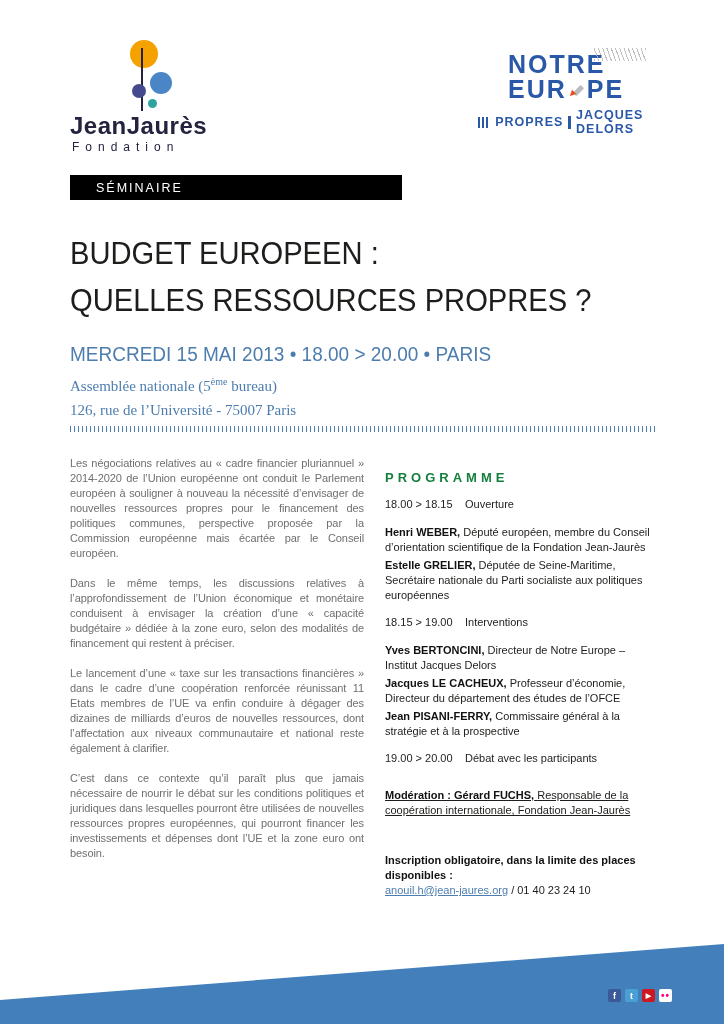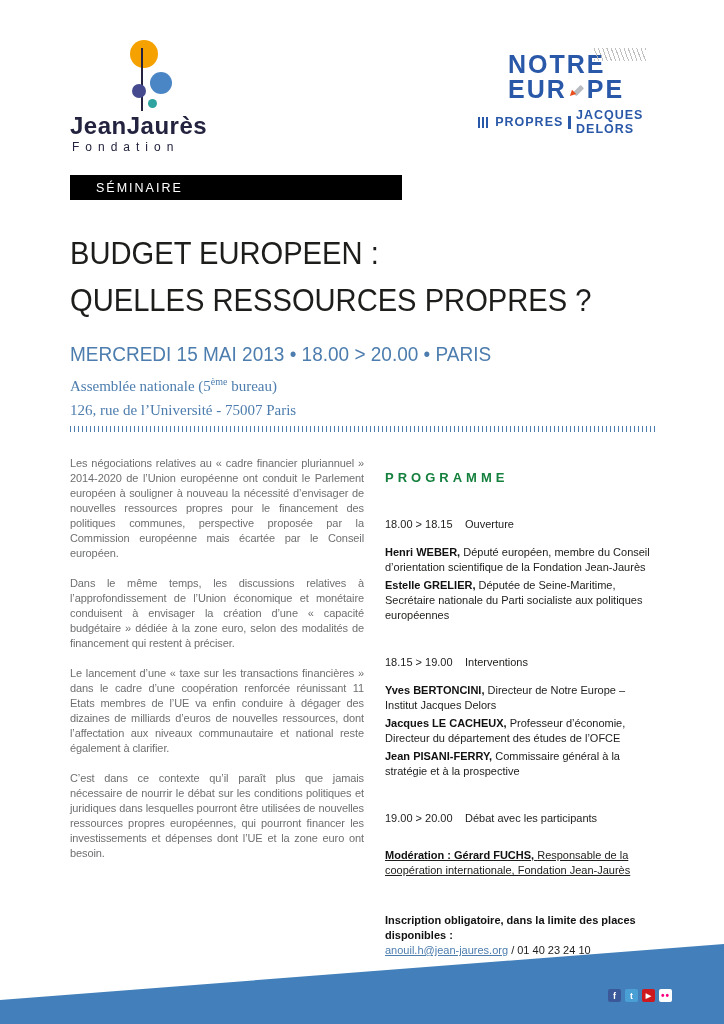--- a/index.html
+++ b/index.html
@@ -55,21 +55,21 @@
     background:repeating-linear-gradient(90deg,#4d7dae 0 1px, transparent 1px 4px); }
 
   
   .intro { position:absolute; left:70px; top:456px; width:294px;
     font-size:11px; line-height:15px; color:#6e6f71; text-align:justify; letter-spacing:-0.1px; }
   .intro p { margin-bottom:15px; }
 
   
   .programme { position:absolute; left:385px; top:470px; width:272px; font-size:11px; line-height:15px; color:#1d1d1b; }
   .prog-heading { font-size:13px; font-weight:bold; letter-spacing:4px; color:#15803d; margin-bottom:4px; }
-  .session-row { display:flex; margin-top:32px; }
+  .session-row { display:flex; margin-top:12px; }
   .session-row .time { width:80px; flex-shrink:0; }
   .speakers { margin-top:13px; }
   .speakers p { margin-bottom:3px; }
   .speakers strong, .moderation strong, .registration strong { font-weight:bold; color:#111; }
   .moderation { margin-top:22px;text-decoration:underline; }
   .registration { margin-top:35px; }
   .email-link { color:#4d7dae; text-decoration:underline; cursor:pointer; }
 
   
   .band { position:absolute; left:0; bottom:0; width:724px; height:80px; background:#4380bb;

